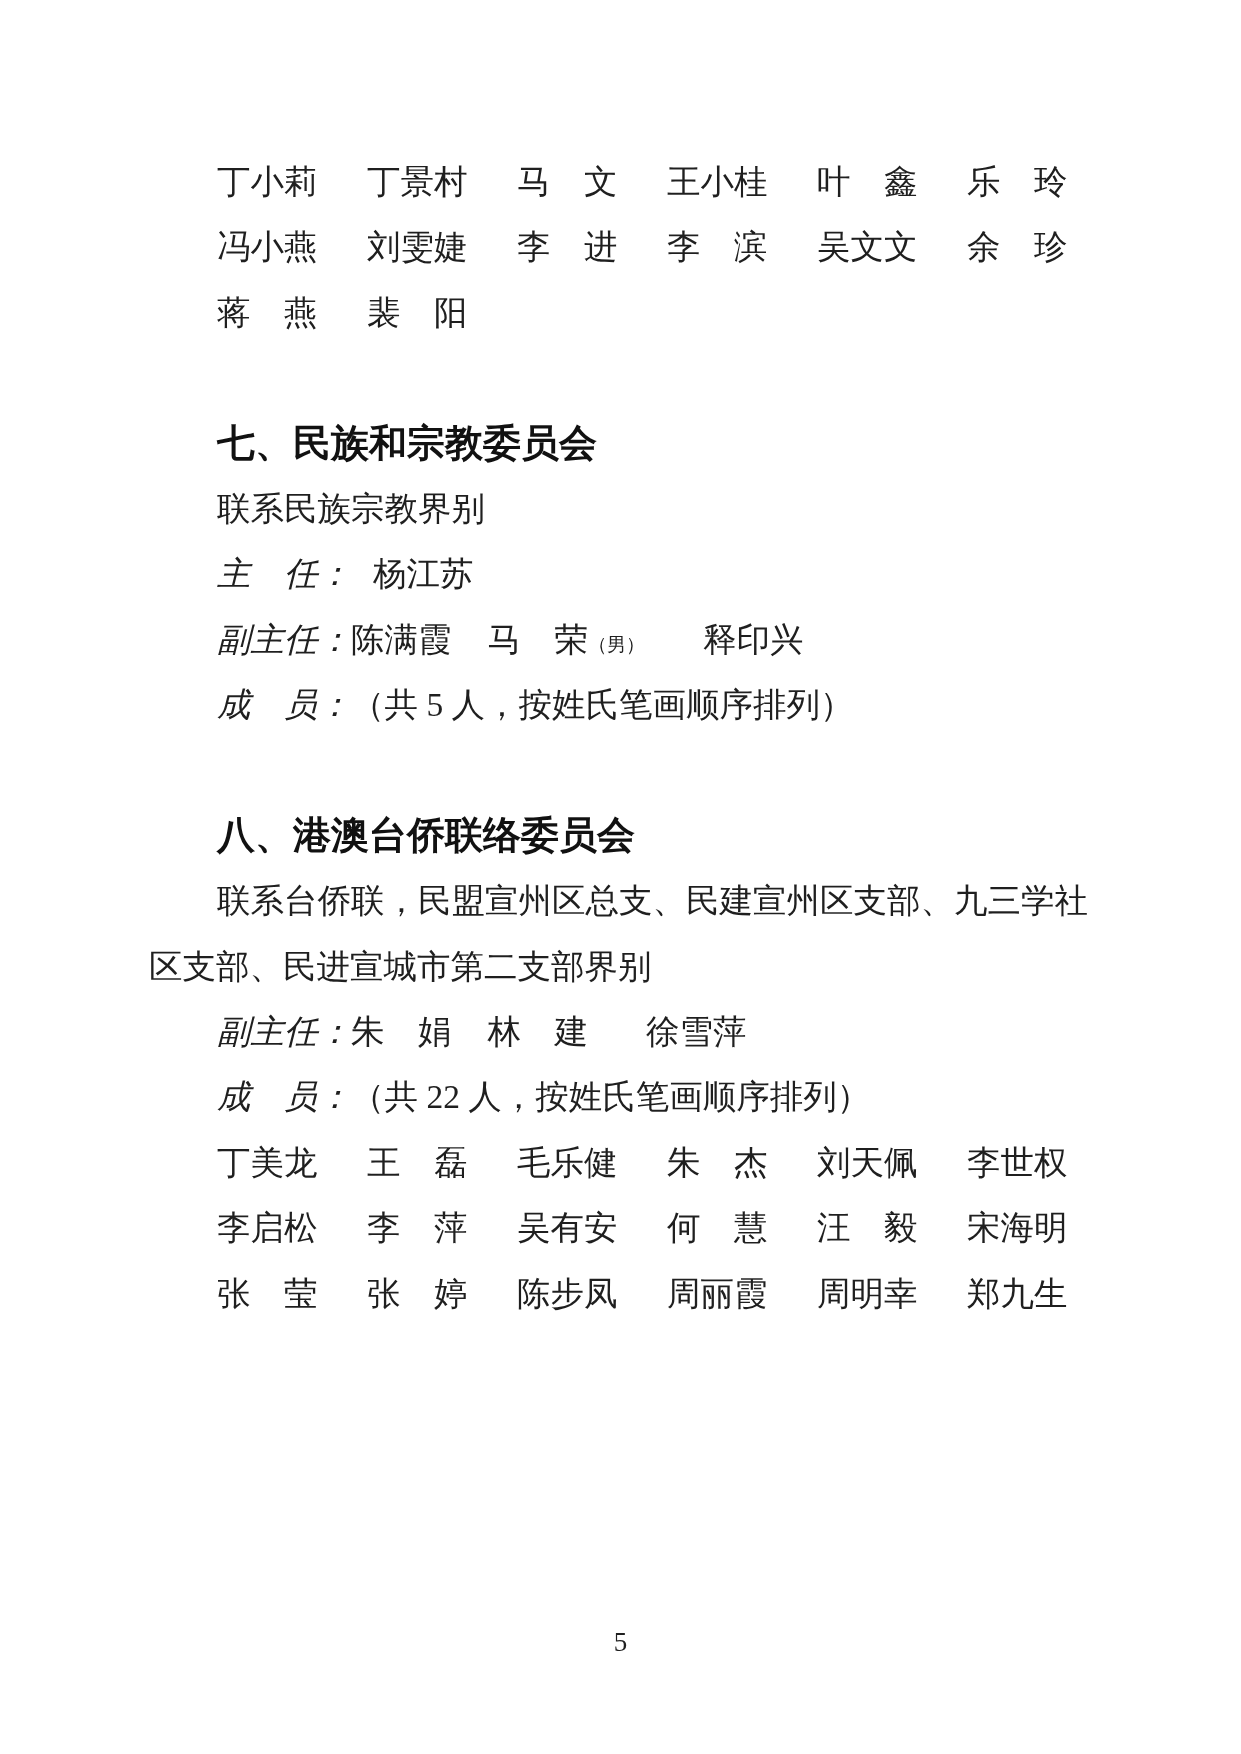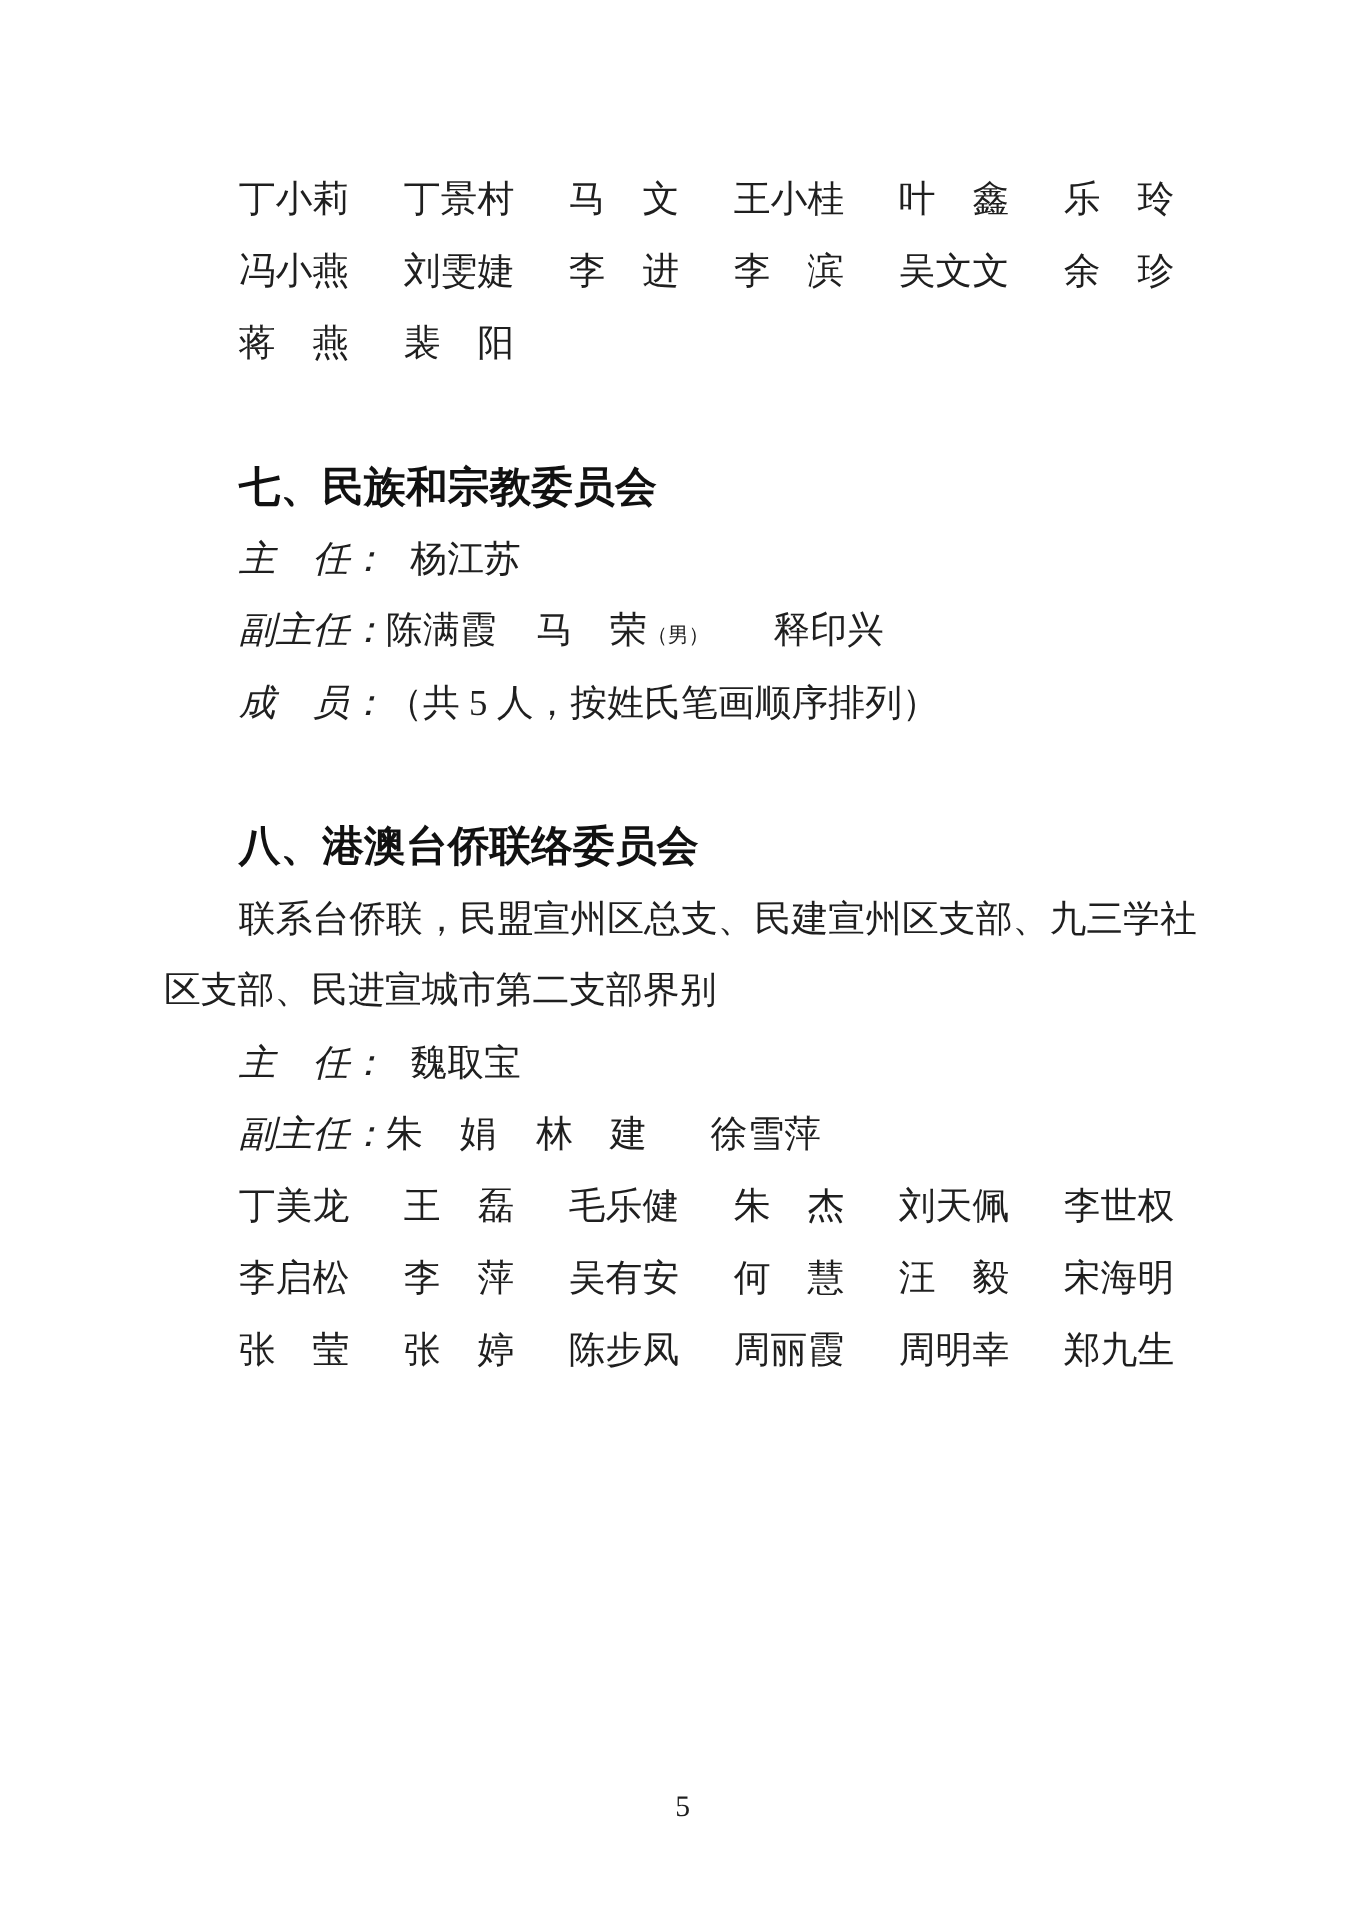--- a/index.html
+++ b/index.html
@@ -64,29 +64,30 @@
 
 <div class="page">
   <div id="continued-rows">
       <div class="line indent name-row"><span class="mname">丁小莉</span><span class="mname">丁景村</span><span class="mname">马　文</span><span class="mname">王小桂</span><span class="mname">叶　鑫</span><span class="mname">乐　玲</span></div>
       <div class="line indent name-row"><span class="mname">冯小燕</span><span class="mname">刘雯婕</span><span class="mname">李　进</span><span class="mname">李　滨</span><span class="mname">吴文文</span><span class="mname">余　珍</span></div>
       <div class="line indent name-row"><span class="mname">蒋　燕</span><span class="mname">裴　阳</span></div>
     </div>
   <div id="sections">
       <section>
         <div class="line indent heading">七、民族和宗教委员会</div>
+        <div class="line indent">联系民族宗教界别</div>
         <div class="line indent"><span class="officer-label">主　任：</span><span class="o-name"><span>杨江苏</span></span></div>
         <div class="line indent"><span class="officer-label">副主任：</span><span class="o-name"><span>陈满霞</span></span><span class="o-name"><span>马　荣</span><span class="gender-note">（男）</span></span><span class="o-name"><span>释印兴</span></span></div>
         <div class="line indent"><span class="officer-label">成　员：</span><span class="count-note">（共 5 人，按姓氏笔画顺序排列）</span></div>
       </section>
       <section>
         <div class="line indent heading">八、港澳台侨联络委员会</div>
         <div class="line indent">联系台侨联，民盟宣州区总支、民建宣州区支部、九三学社</div>
         <div class="line">区支部、民进宣城市第二支部界别</div>
-        <div class="line indent"><span class="officer-label">主　任：</span><span class="o-name"><span>魏取宝</span></span></div>
         <div class="line indent"><span class="officer-label">副主任：</span><span class="o-name"><span>朱　娟</span></span><span class="o-name"><span>林　建</span></span><span class="o-name"><span>徐雪萍</span></span></div>
+        <div class="line indent"><span class="officer-label">成　员：</span><span class="count-note">（共 22 人，按姓氏笔画顺序排列）</span></div>
         <div class="line indent name-row"><span class="mname">丁美龙</span><span class="mname">王　磊</span><span class="mname">毛乐健</span><span class="mname">朱　杰</span><span class="mname">刘天佩</span><span class="mname">李世权</span></div>
         <div class="line indent name-row"><span class="mname">李启松</span><span class="mname">李　萍</span><span class="mname">吴有安</span><span class="mname">何　慧</span><span class="mname">汪　毅</span><span class="mname">宋海明</span></div>
         <div class="line indent name-row"><span class="mname">张　莹</span><span class="mname">张　婷</span><span class="mname">陈步凤</span><span class="mname">周丽霞</span><span class="mname">周明幸</span><span class="mname">郑九生</span></div>
       </section>
     </div>
   <div class="page-number">5</div>
 </div>
 
 </body></html>

